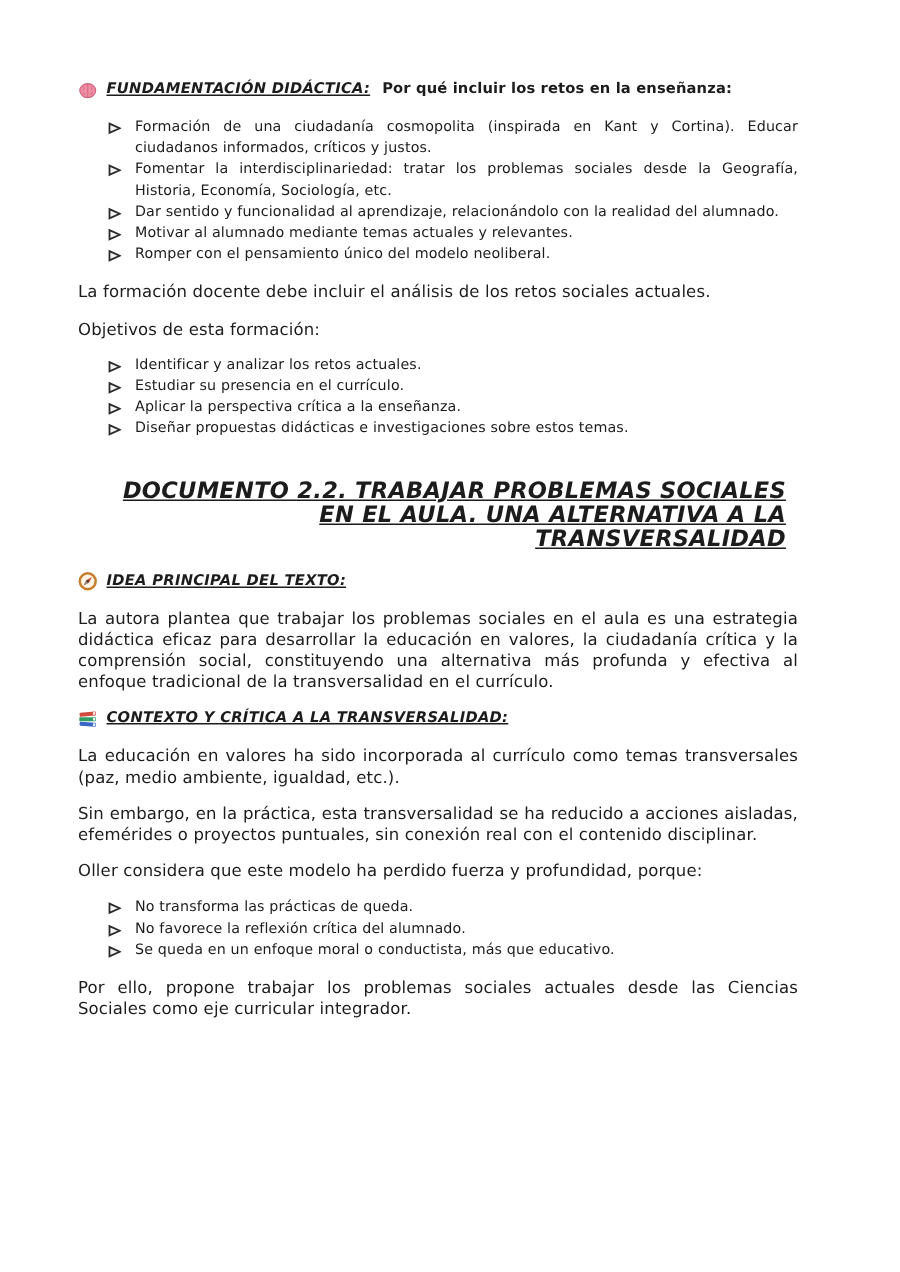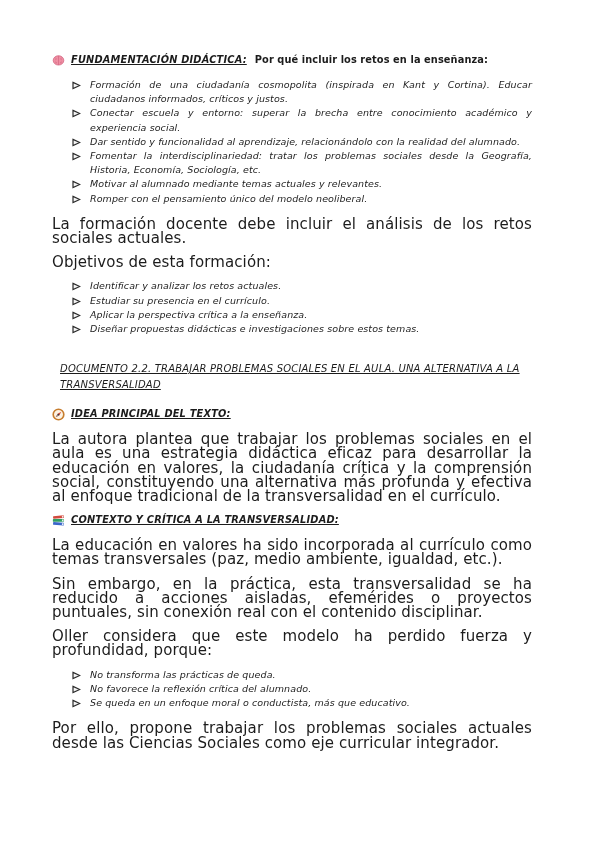--- a/index.html
+++ b/index.html
@@ -40,58 +40,57 @@
     text-decoration: underline;
     letter-spacing: 0.2px;
   }
   .h-after {
     font-weight: bold;
     margin-left: 8px;
     letter-spacing: 0.1px;
   }
   
   .para {
-    font-size: 15px;
+    font-size: 11px;
     line-height: 14.2px;
     text-align: justify;
     margin: 0 0 10px 0;
     letter-spacing: 0.1px;
   }
   .q { font-style: italic; }
   
   .list {
     list-style: none;
     margin: 0 0 11px 0;
     padding-left: 20px;
   }
   .li {
     display: flex;
     align-items: flex-start;
     font-size: 9.5px;
     line-height: 14.2px;
     letter-spacing: 0.1px;
-    font-style: italic;
   }
   .arrow {
     flex: 0 0 10px;
     margin-right: 8px;
     padding-top: 3px;
   }
   .arrow svg { display: block; }
   .li-text { flex: 1 1 auto; text-align: justify; }
   
   .doc-title {
     margin: 25px 0 14px 0;
     padding: 0 8px;
-    font-size: 10px;
+    font-size: 15px;
     line-height: 16px;
-    font-weight: normal;
+    font-weight: bold;
     font-style: italic;
     text-decoration: underline;
-    text-align: left;
+    text-align: right;
     letter-spacing: 0.2px;
   }
 </style>
 </head>
 <body>
 
 <div class="page">
 
   <div class="h-row">
     <span class="icon">
@@ -112,37 +111,29 @@
           </svg>
         </span>
       <span class="li-text">Formación de una ciudadanía cosmopolita (inspirada en Kant y Cortina). Educar ciudadanos informados, críticos y justos.</span>
     </li>
     <li class="li">
       <span class="arrow">
           <svg width="9" height="9" viewBox="0 0 9 9">
             <path d="M1 1.4 L7.8 4.5 L1 7.6 Z" fill="#f4f4f4" stroke="#2b2b2b" stroke-width="1.2"></path>
           </svg>
         </span>
-      <span class="li-text">Conectar escuela y entorno: superar la brecha entre conocimiento académico y experiencia social.</span>
+      <span class="li-text">Fomentar la interdisciplinariedad: tratar los problemas sociales desde la Geografía, Historia, Economía, Sociología, etc.</span>
     </li>
     <li class="li">
       <span class="arrow">
           <svg width="9" height="9" viewBox="0 0 9 9">
             <path d="M1 1.4 L7.8 4.5 L1 7.6 Z" fill="#f4f4f4" stroke="#2b2b2b" stroke-width="1.2"></path>
           </svg>
         </span>
       <span class="li-text">Dar sentido y funcionalidad al aprendizaje, relacionándolo con la realidad del alumnado.</span>
-    </li>
-    <li class="li">
-      <span class="arrow">
-          <svg width="9" height="9" viewBox="0 0 9 9">
-            <path d="M1 1.4 L7.8 4.5 L1 7.6 Z" fill="#f4f4f4" stroke="#2b2b2b" stroke-width="1.2"></path>
-          </svg>
-        </span>
-      <span class="li-text">Fomentar la interdisciplinariedad: tratar los problemas sociales desde la Geografía, Historia, Economía, Sociología, etc.</span>
     </li>
     <li class="li">
       <span class="arrow">
           <svg width="9" height="9" viewBox="0 0 9 9">
             <path d="M1 1.4 L7.8 4.5 L1 7.6 Z" fill="#f4f4f4" stroke="#2b2b2b" stroke-width="1.2"></path>
           </svg>
         </span>
       <span class="li-text">Motivar al alumnado mediante temas actuales y relevantes.</span>
     </li>
     <li class="li">

